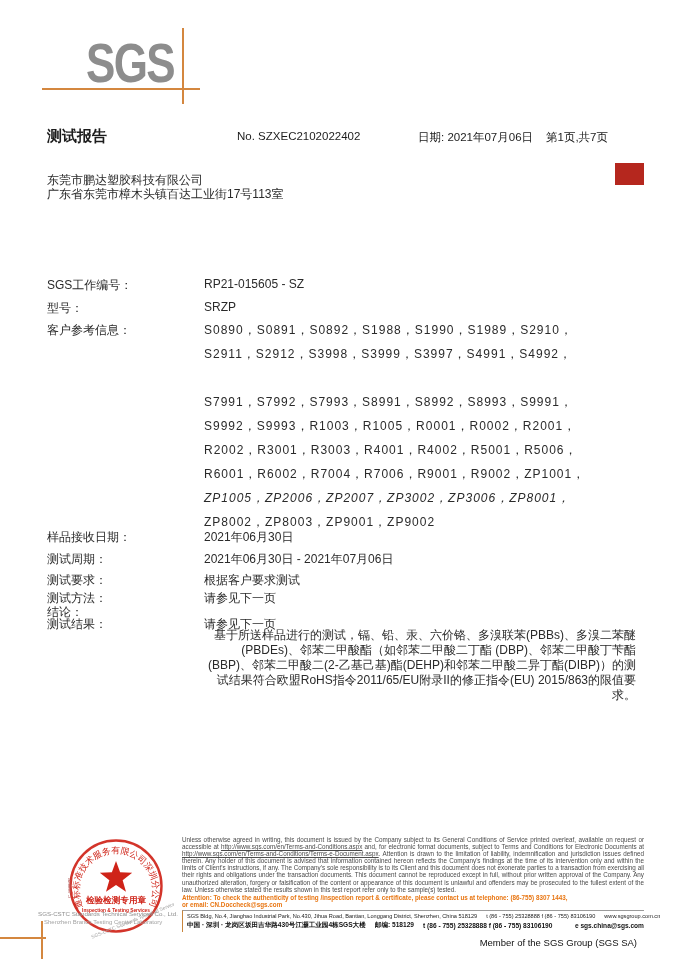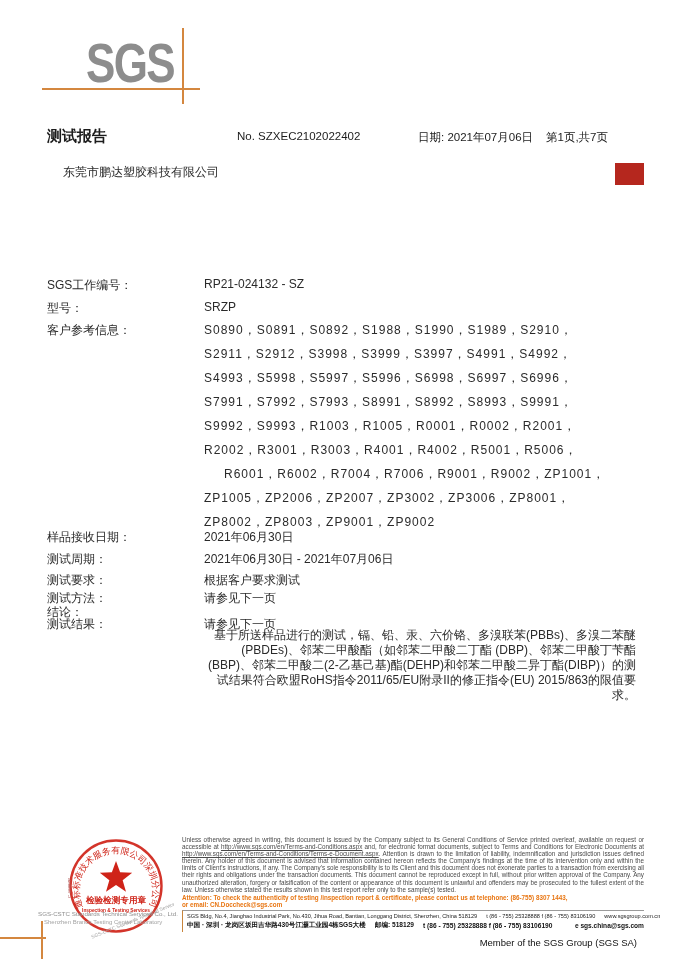--- a/index.html
+++ b/index.html
@@ -46,39 +46,39 @@
 
   <div class="logo-text">SGS</div>
   <div class="logo-hline"></div>
   <div class="logo-vline"></div>
 
   <div class="doc-title">测试报告</div>
   <div class="hd" style="left:237px;">No. SZXEC2102022402</div>
   <div class="hd" style="left:418px;">日期: 2021年07月06日</div>
   <div class="hd" style="left:546px;">第1页,共7页</div>
 
-  <div class="lbl" style="top:164px;margin-left:16px;">东莞市鹏达塑胶科技有限公司</div>
+  <div class="lbl" style="top:172px;">东莞市鹏达塑胶科技有限公司</div>
+  <div class="lbl" style="top:186px;">广东省东莞市樟木头镇百达工业街17号113室</div>
   <div class="red-box" style="background:#b5271e;"></div>
 
 
   <div class="lbl" style="top:277px;">SGS工作编号：</div>
-  <div class="val" style="top:277px;">RP21-024132 - SZ</div>
+  <div class="val" style="top:277px;">RP21-015605 - SZ</div>
 
   <div class="lbl" style="top:300px;">型号：</div>
   <div class="val" style="top:300px;">SRZP</div>
 
   <div class="lbl" style="top:322px;">客户参考信息：</div>
   <div class="val ref" style="top:322px;">S0890，S0891，S0892，S1988，S1990，S1989，S2910，</div>
   <div class="val ref" style="top:346px;">S2911，S2912，S3998，S3999，S3997，S4991，S4992，</div>
-  <div class="val ref" style="top:370px;">S4993，S5998，S5997，S5996，S6998，S6997，S6996，</div>
   <div class="val ref" style="top:394px;">S7991，S7992，S7993，S8991，S8992，S8993，S9991，</div>
   <div class="val ref" style="top:418px;">S9992，S9993，R1003，R1005，R0001，R0002，R2001，</div>
   <div class="val ref" style="top:442px;">R2002，R3001，R3003，R4001，R4002，R5001，R5006，</div>
-  <div class="val ref" style="top:466px;margin-left:20px;">R6001，R6002，R7004，R7006，R9001，R9002，ZP1001，</div>
-  <div class="val ref" style="top:490px;">ZP1005，ZP2006，ZP2007，ZP3002，ZP3006，ZP8001，</div>
+  <div class="val ref" style="top:466px;">R6001，R6002，R7004，R7006，R9001，R9002，ZP1001，</div>
+  <div class="val ref" style="top:490px;font-style:italic;">ZP1005，ZP2006，ZP2007，ZP3002，ZP3006，ZP8001，</div>
   <div class="val ref" style="top:514px;">ZP8002，ZP8003，ZP9001，ZP9002</div>
 
   <div class="lbl" style="top:529px;">样品接收日期：</div>
   <div class="val" style="top:529px;">2021年06月30日</div>
 
   <div class="lbl" style="top:551px;text-align:right;">测试周期：</div>
   <div class="val" style="top:551px;">2021年06月30日 - 2021年07月06日</div>
 
   <div class="lbl" style="top:572px;">测试要求：</div>
   <div class="val" style="top:572px;">根据客户要求测试</div>

